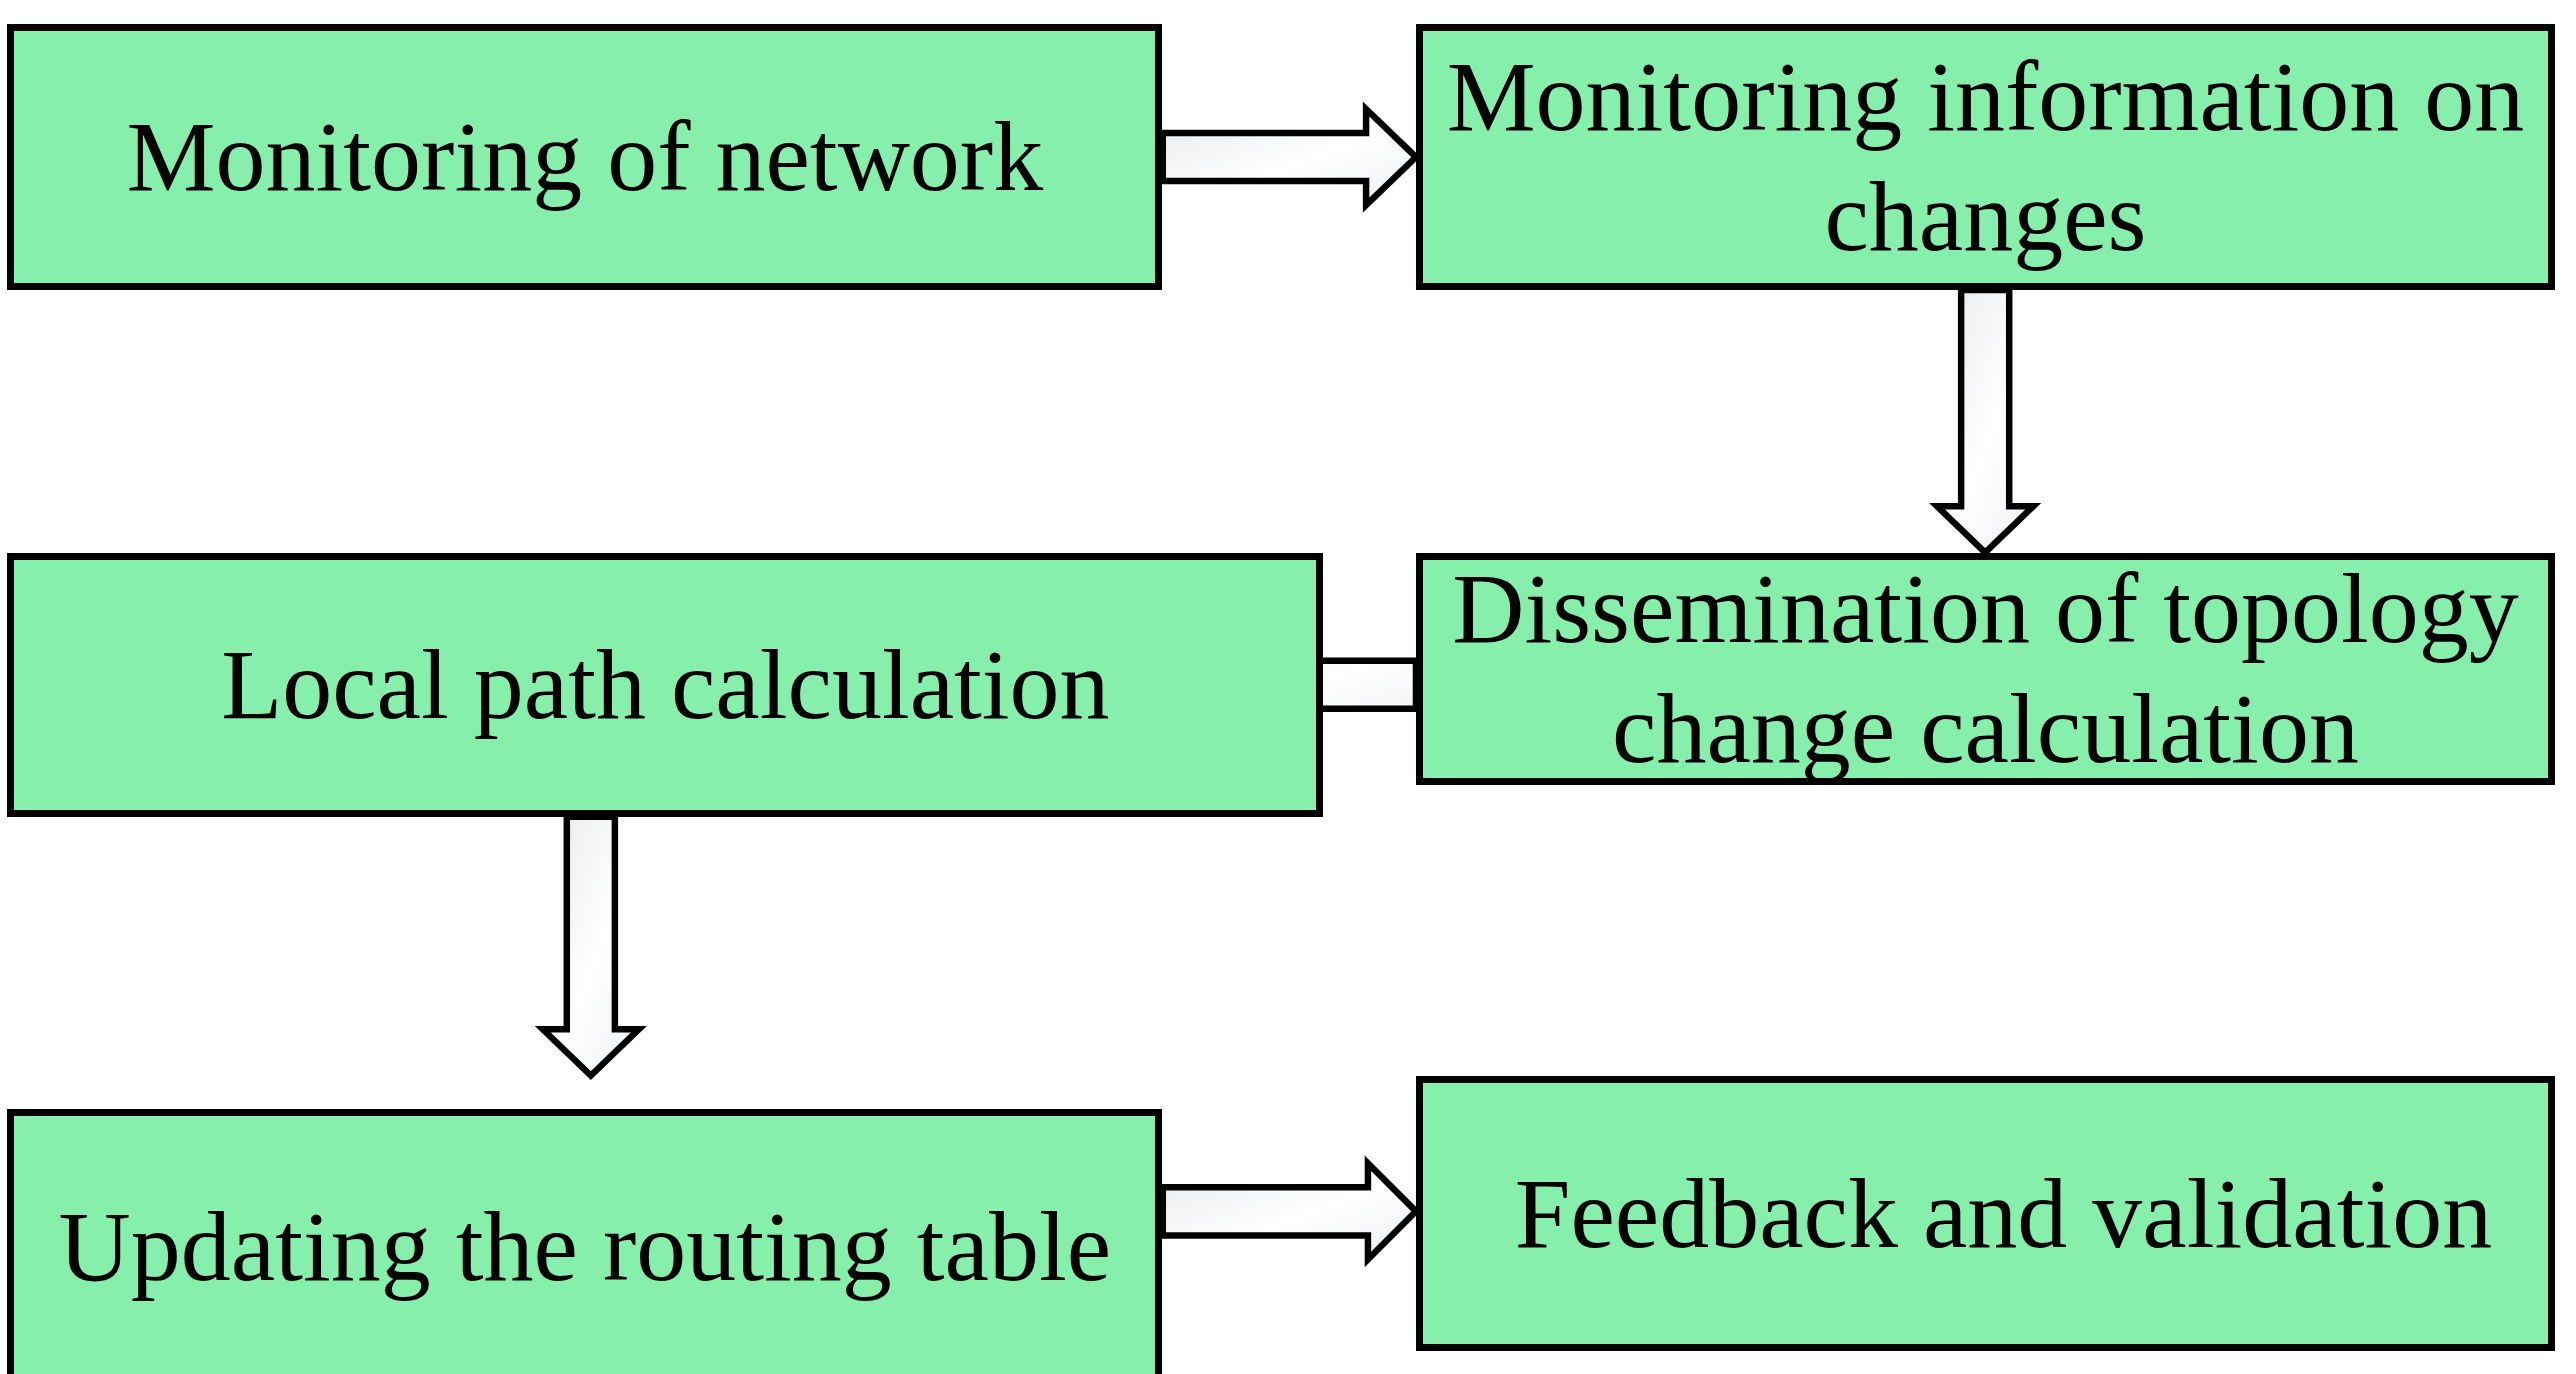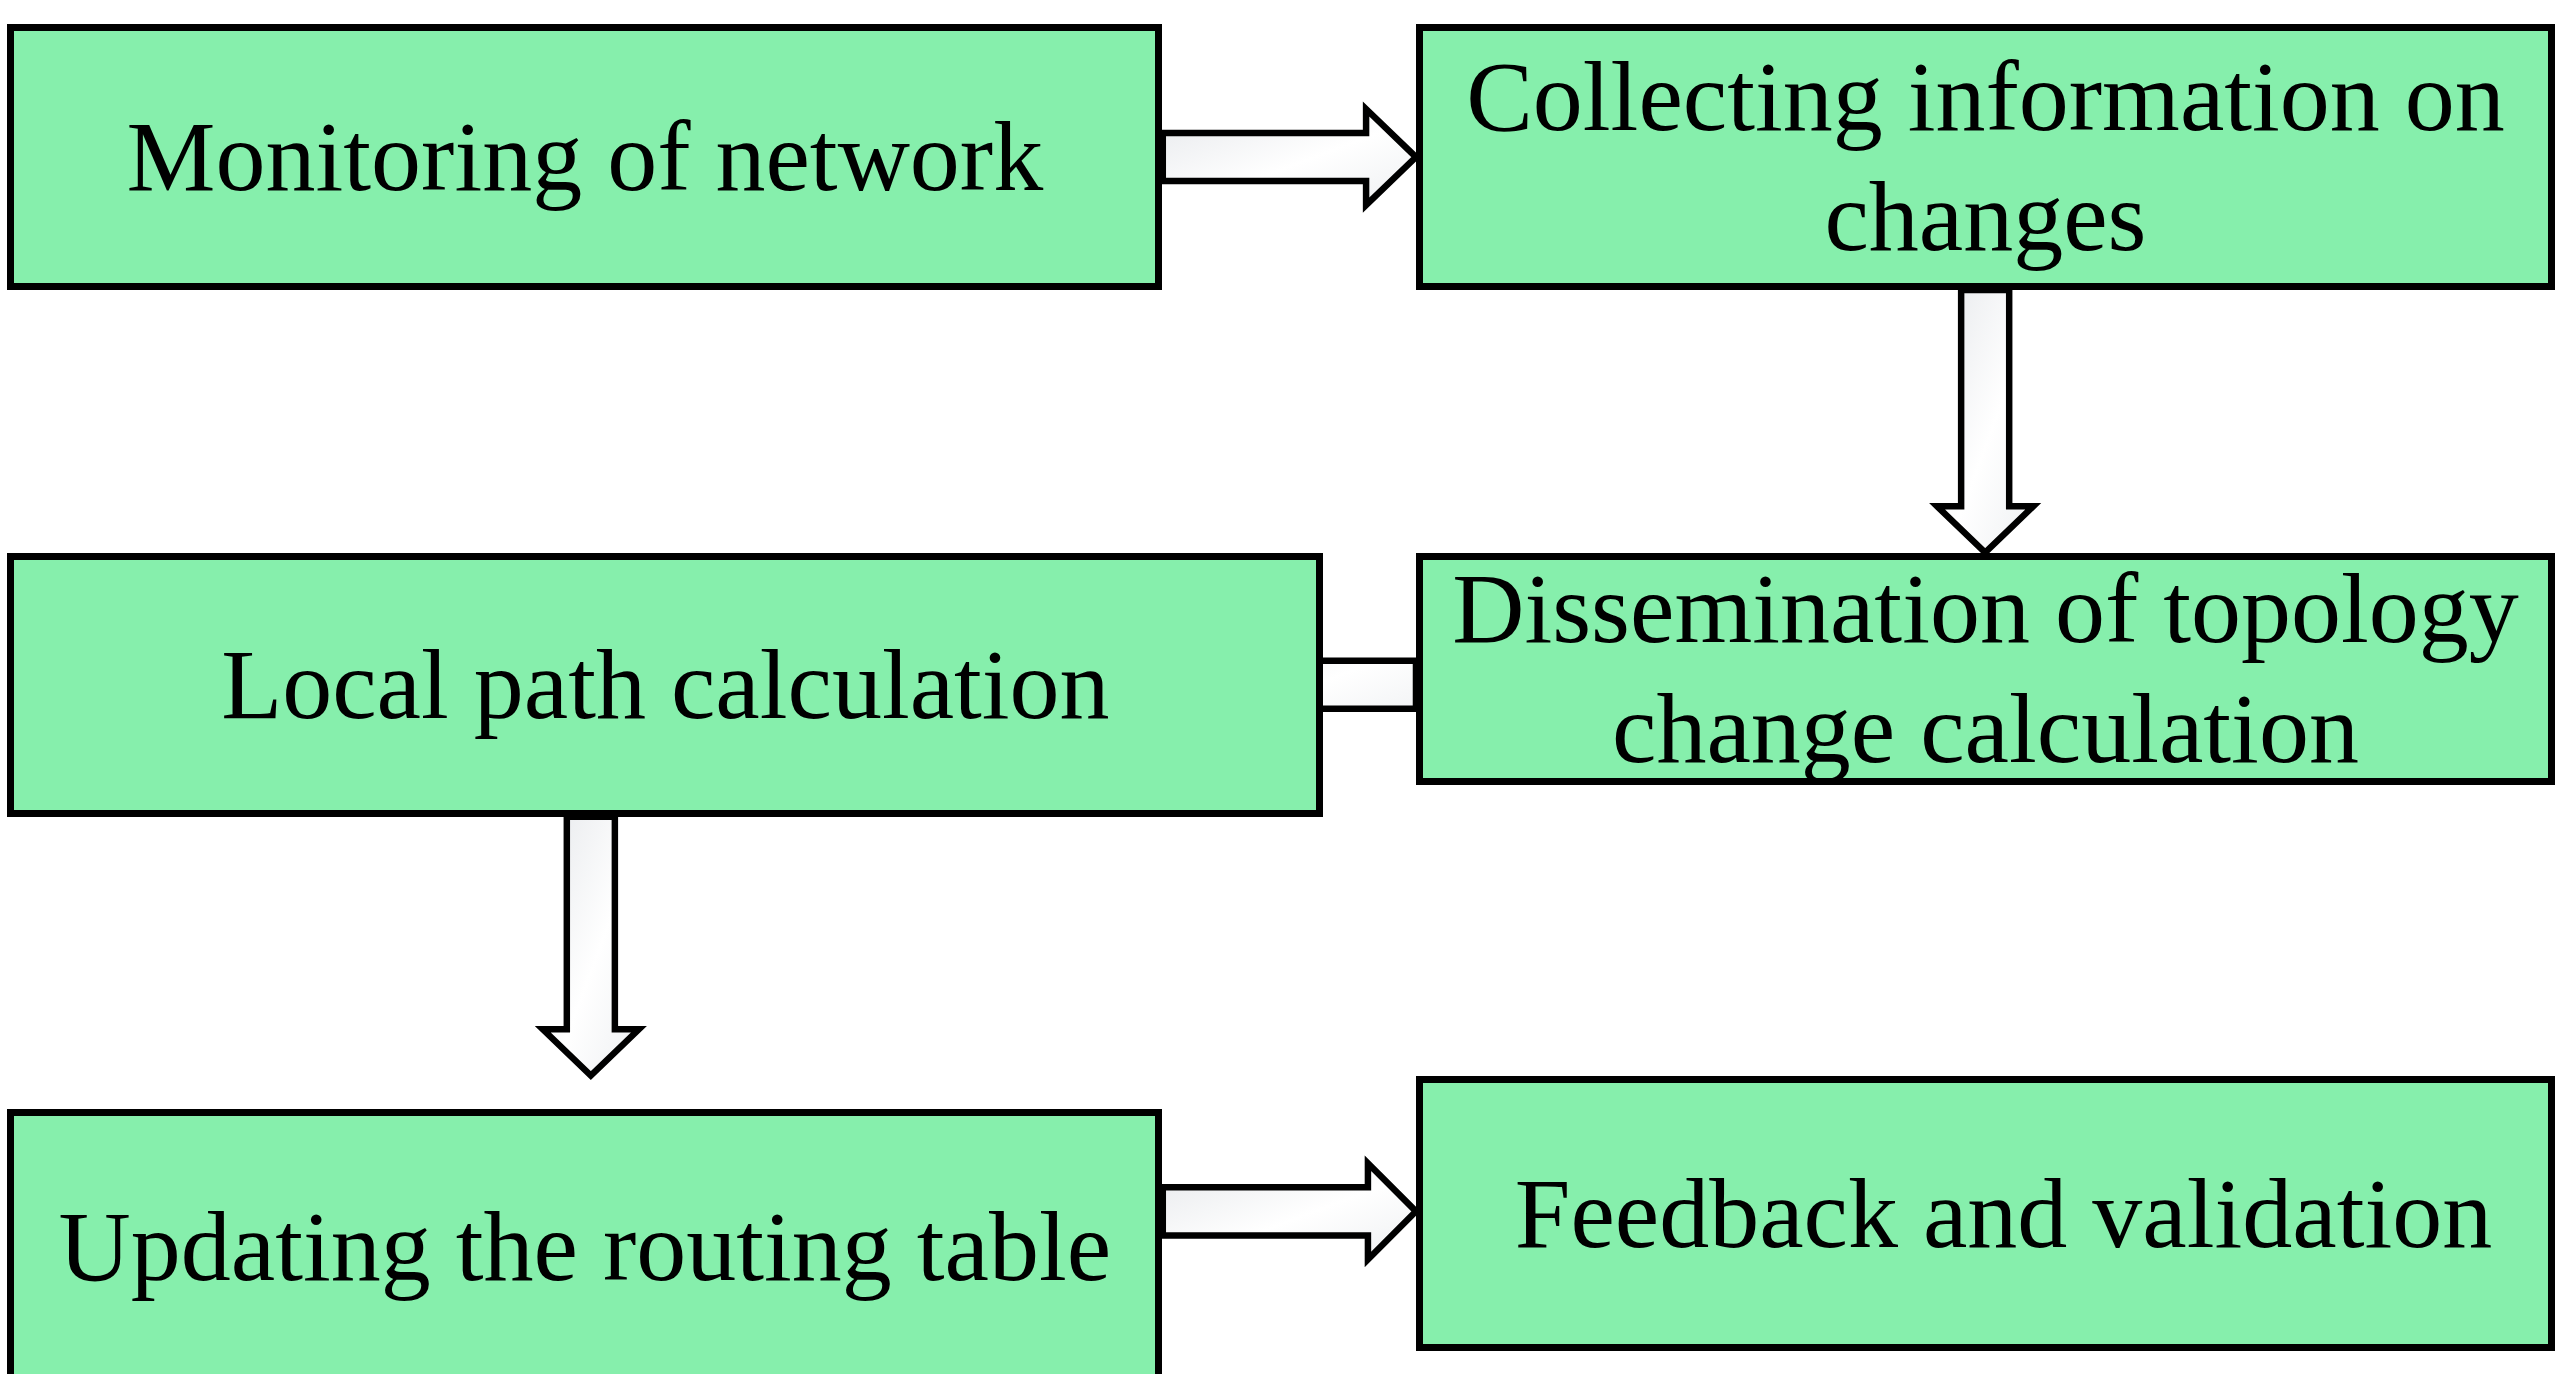--- a/index.html
+++ b/index.html
@@ -59,21 +59,21 @@
     <polygon points="613,884 613,1114 587,1114 639,1164 691,1114 665,1114 665,884" fill="url(#arrowFill)" stroke="#000000" stroke-width="7" stroke-linejoin="miter"></polygon>
 
     <polygon points="1258,1285 1480,1285 1480,1259 1532,1311 1480,1363 1480,1337 1258,1337" fill="url(#arrowFill)" stroke="#000000" stroke-width="7" stroke-linejoin="miter"></polygon>
   </svg>
 
   <div class="node n-monitoring">
     <span>Monitoring of network</span>
   </div>
 
   <div class="node n-collecting">
-    <span>Collecting information on</span>
+    <span>Monitoring information on</span>
     <span>changes</span>
   </div>
 
   <div class="node n-dissemination">
     <span>Dissemination of topology</span>
     <span>change calculation</span>
   </div>
 
   <div class="node n-localpath">
     <span>Local path calculation</span>

